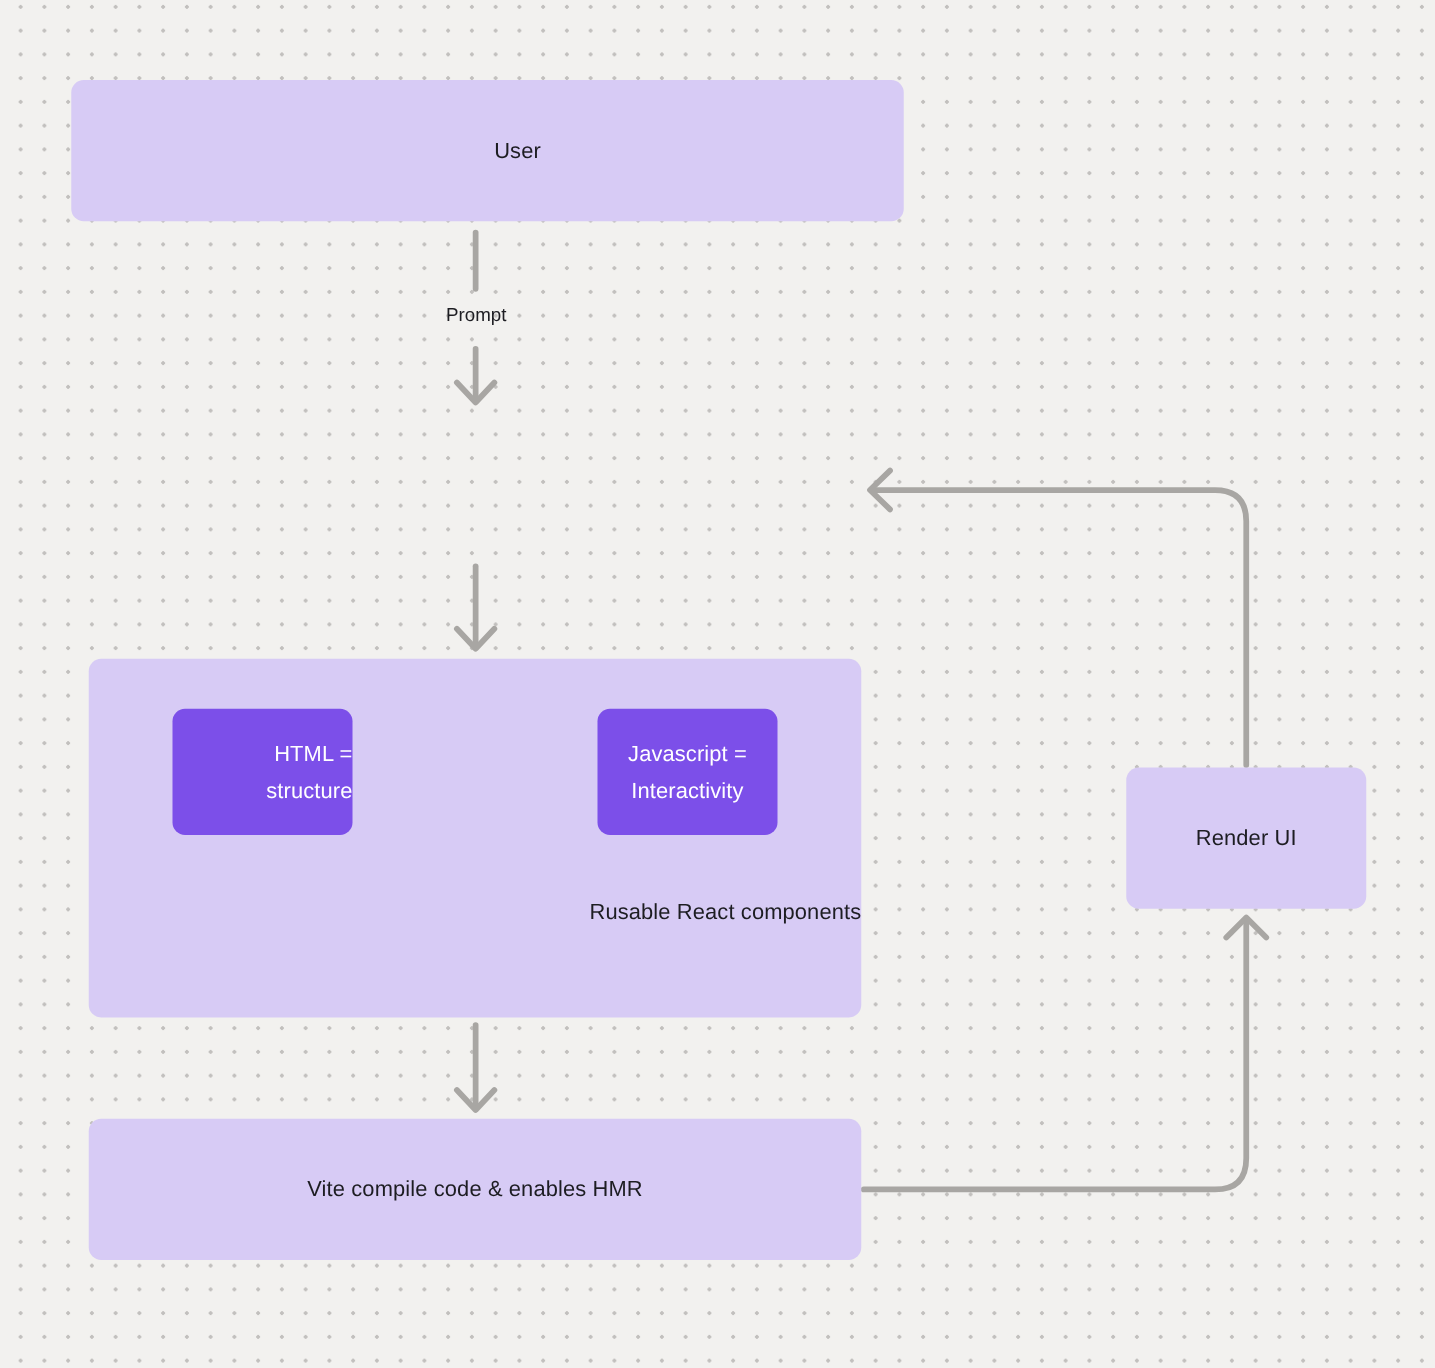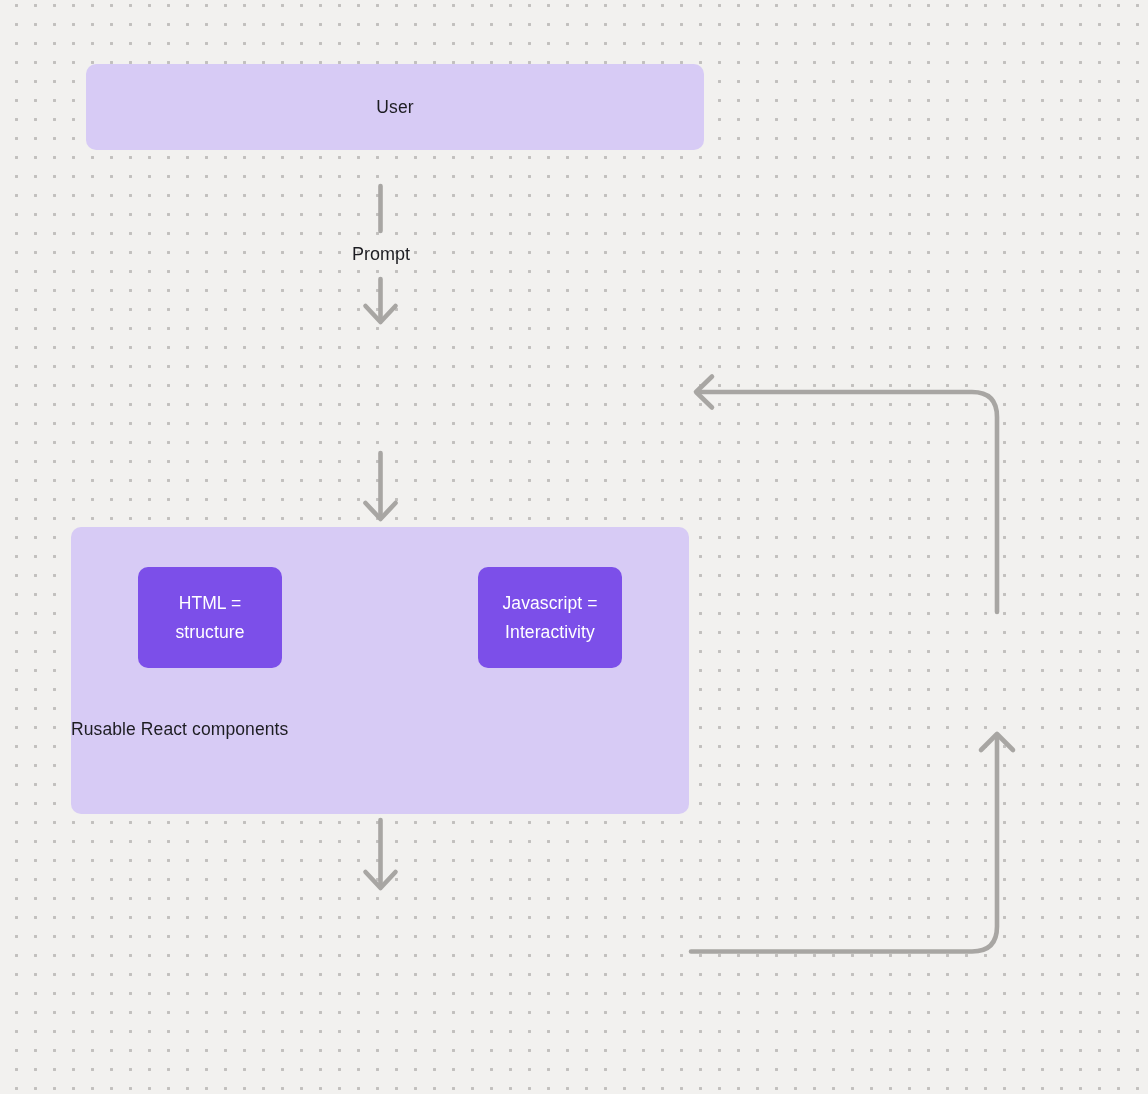--- a/index.html
+++ b/index.html
@@ -31,21 +31,21 @@
     background:var(--node-fill);
     border-radius:10px;
     display:flex;
     align-items:center;
     justify-content:center;
     color:var(--node-text);
     font-size:17.5px;
     font-weight:500;
     letter-spacing:.1px;
   }
-  .node-user       {left:86px;  top:64px;  width:618px; height:86px;}
+  .node-user       {left:57px;  top:64px;  width:618px; height:113px;padding-left:48px;}
   .node-webapp     {left:71px;  top:334px; width:618px; height:113px;}
   .node-group      {left:71px;  top:527px; width:618px; height:287px; display:block;}
   .node-vite       {left:71px;  top:895px; width:618px; height:113px;}
   .node-render     {left:901px; top:614px; width:192px; height:113px;}
   .chip{
     position:absolute;
     top:40px;
     width:144px;
     height:101px;
     background:var(--chip-fill);
@@ -53,40 +53,40 @@
     display:flex;
     flex-direction:column;
     align-items:center;
     justify-content:center;
     color:var(--chip-text);
     font-size:17.5px;
     font-weight:500;
     text-align:center;
   }
   .chip .line{display:block;line-height:29px;}
-  .chip-html{left:67px;}
+  .chip-html{left:67px;align-items:flex-end;}
   .chip-css {left:237px;}
   .chip-js  {left:407px;}
   .group-label{
     position:absolute;
     left:0; right:0;
     top:192px;
-    text-align:left;
+    text-align:right;
     color:var(--node-text);
     font-size:17.5px;
     font-weight:500;
   }
   .edge-label{
     position:absolute;
     left:281px;
     top:244px;
     width:200px;
     text-align:center;
     color:var(--node-text);
-    font-size:18px;
+    font-size:15px;
     font-weight:500;
   }
   #edges{
     position:absolute;
     left:0; top:0;
     width:1148px;
     height:1094px;
     pointer-events:none;
   }
   #edges path{
@@ -134,15 +134,21 @@
       <span class="line">HTML =</span>
       <span class="line">structure</span>
     </div>
     <div class="chip chip-js">
       <span class="line">Javascript =</span>
       <span class="line">Interactivity</span>
     </div>
     <div class="group-label">Rusable React components</div>
   </div>
 
+  <div class="node node-vite">
+    <span>Vite compile code &amp; enables HMR</span>
+  </div>
 
+  <div class="node node-render">
+    <span>Render UI</span>
+  </div>
 
 </div>
 
 </body></html>

